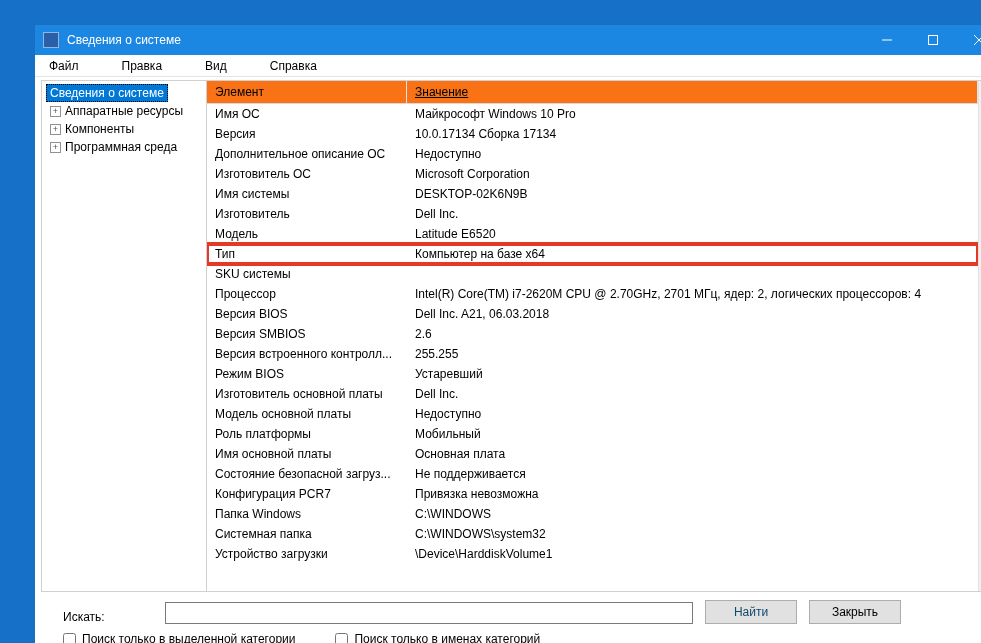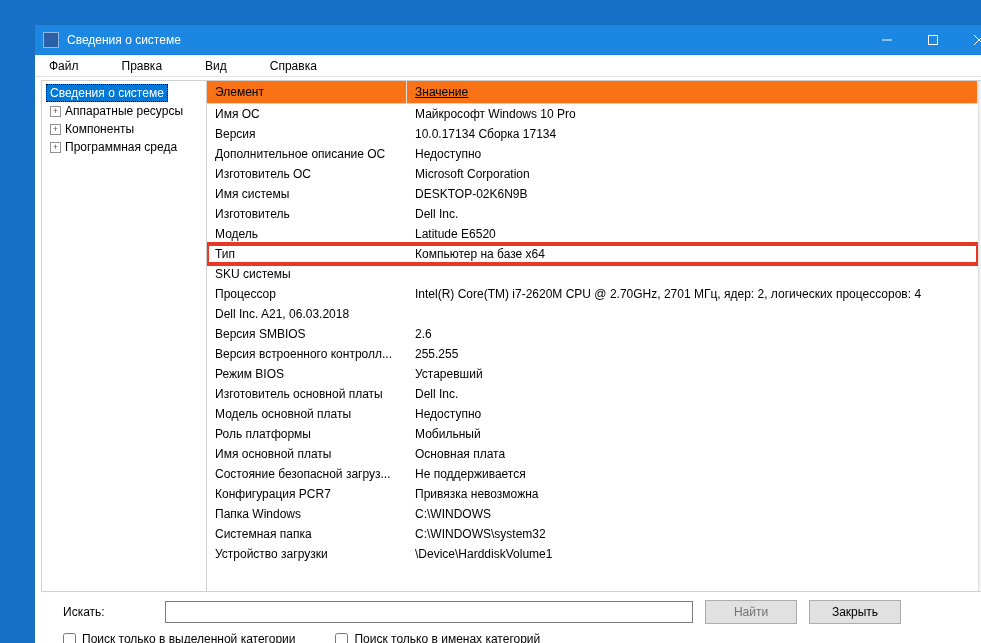--- a/index.html
+++ b/index.html
@@ -28,25 +28,25 @@
 .row { display: flex; padding: 2px 0; }
 .row .td { padding: 1px 8px; white-space: nowrap; overflow: hidden; text-overflow: ellipsis; }
 .td.c1 { width: 200px; }
 .td.c2 { flex: 1; }
 .row.highlight { outline: 4px solid #e53925; outline-offset: -2px; position: relative; z-index: 2; background: #fff; align-items: flex-end; }
 .scrollbar { width: 17px; background: #f0f0f0; border-left: 1px solid #e0e0e0; position: relative; }
 .scroll-up, .scroll-down { position: absolute; left: 0; width: 17px; height: 17px; display: flex; align-items: center; justify-content: center; color: #606060; font-size: 10px; }
 .scroll-up { top: 0; } .scroll-down { bottom: 0; }
 .scroll-thumb { position: absolute; left: 2px; width: 13px; top: 17px; height: 440px; background: #cdcdcd; }
 .bottombar { padding: 8px 28px 8px 28px; }
-.searchrow { display: flex; align-items: center; gap: 12px; margin-bottom: 8px; }
+.searchrow { display: flex; align-items: flex-end; gap: 12px; margin-bottom: 8px; }
 .searchrow .label { width: 90px; text-align: left; }
 .searchrow input.searchbox { flex: 1; height: 22px; border: 1px solid #7a7a7a; padding: 0 4px; background: #fff; max-width: 528px; }
 .searchrow .btn { width: 92px; height: 24px; background: #e1e1e1; border: 1px solid #adadad; }
-.searchrow .btn.disabled { color: #737373; }
+.searchrow .btn.disabled { color: #0c4a6e; }
 .checkrow { display: flex; gap: 40px; }
 .checkrow label { display: flex; align-items: center; gap: 6px; }
 .checkrow input[type=checkbox] { width: 13px; height: 13px; }
 </style>
 </head>
 <body>
 
 <div class="window">
   <div class="titlebar">
     <div class="app-icon"></div>
@@ -137,20 +137,21 @@
             </div>
             <div class="row">
               <div class="td c1">SKU системы</div>
               <div class="td c2"></div>
             </div>
             <div class="row">
               <div class="td c1">Процессор</div>
               <div class="td c2">Intel(R) Core(TM) i7-2620M CPU @ 2.70GHz, 2701 МГц, ядер: 2, логических процессоров: 4</div>
             </div>
             <div class="row">
+              <div class="td c1">Версия BIOS</div>
               <div class="td c2">Dell Inc. A21, 06.03.2018</div>
             </div>
             <div class="row">
               <div class="td c1">Версия SMBIOS</div>
               <div class="td c2">2.6</div>
             </div>
             <div class="row">
               <div class="td c1">Версия встроенного контролл...</div>
               <div class="td c2">255.255</div>
             </div>

